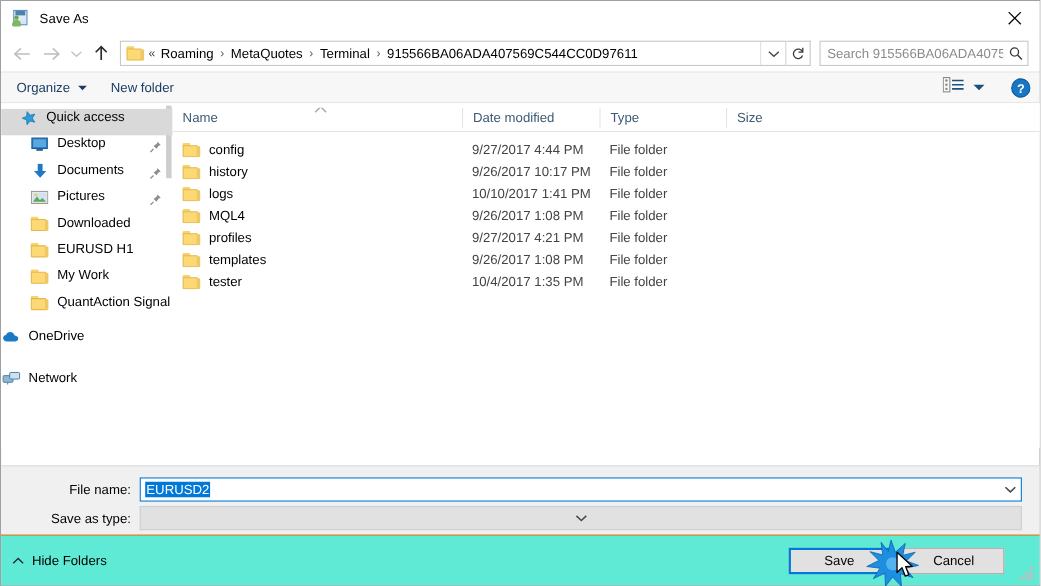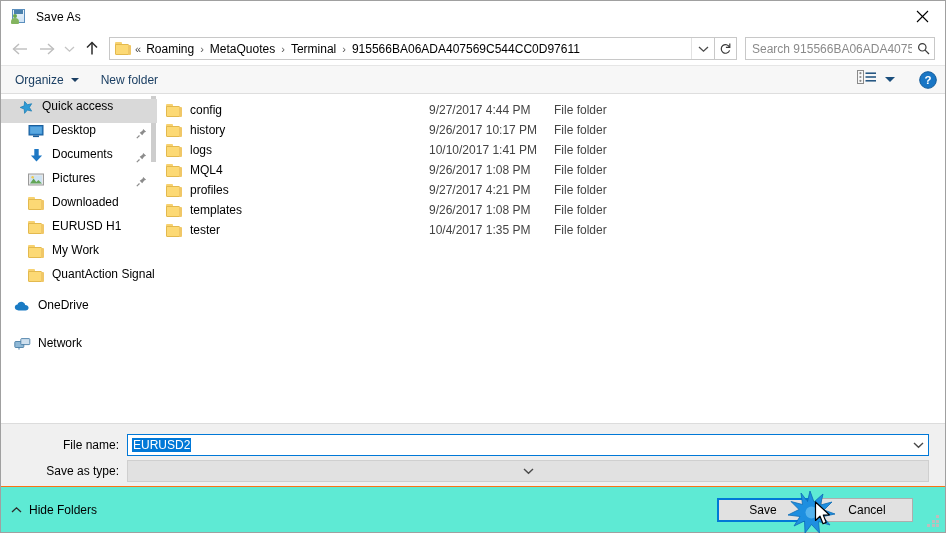--- a/index.html
+++ b/index.html
@@ -241,21 +241,21 @@
     display: flex;
     padding-left: 16px;
     box-sizing: border-box;
     position: relative;
     font-size: 12px;
     color: #000;
     white-space: nowrap;
   }
   .sb-row.sel { background: #d9d9d9; }
   .sb-row.indent { padding-left: 26px; }
-  .sb-row.group { padding-left: 12px; }
+  .sb-row.group { padding-left: 0; }
   .sb-ico {
     width: 18px; height: 16px;
     margin-right: 7px;
     flex: 0 0 auto;
     display: flex; align-items: center; justify-content: center;
     position: relative;
   }
   .sb-pin {
     position: absolute;
     right: 10px; top: 50%;
@@ -722,20 +722,39 @@
               <rect x="6.8" y="1.6" width="9" height="6" rx="0.8" fill="#cfe0ee" stroke="#4a7ea6" stroke-width="0.9"></rect>
               <line x1="5" y1="10.8" x2="5" y2="12.6" stroke="#4a7ea6" stroke-width="1"></line>
             </svg>
         </span>
         <span>Network</span>
       </div>
 
     </div>
 
     <div class="listpane">
+      <div class="colheader">
+        <div class="col col-name">
+          <span>Name</span>
+          <span class="sortmark">
+            <svg width="13" height="9" viewBox="0 0 13 9">
+                <path d="M1.5 7 L6.5 2 L11.5 7" fill="none" stroke="#9aa8b5" stroke-width="1.2"></path>
+              </svg>
+          </span>
+        </div>
+        <div class="col col-date">
+          <span>Date modified</span>
+        </div>
+        <div class="col col-type">
+          <span>Type</span>
+        </div>
+        <div class="col col-size">
+          <span>Size</span>
+        </div>
+      </div>
 
       <div class="rows">
         <div class="row">
           <div class="cell cell-name">
             <span class="folder">
                 <span class="tab"></span>
                 <span class="body2"></span>
                 <span class="flap"></span>
               </span>
             <span>config</span>

